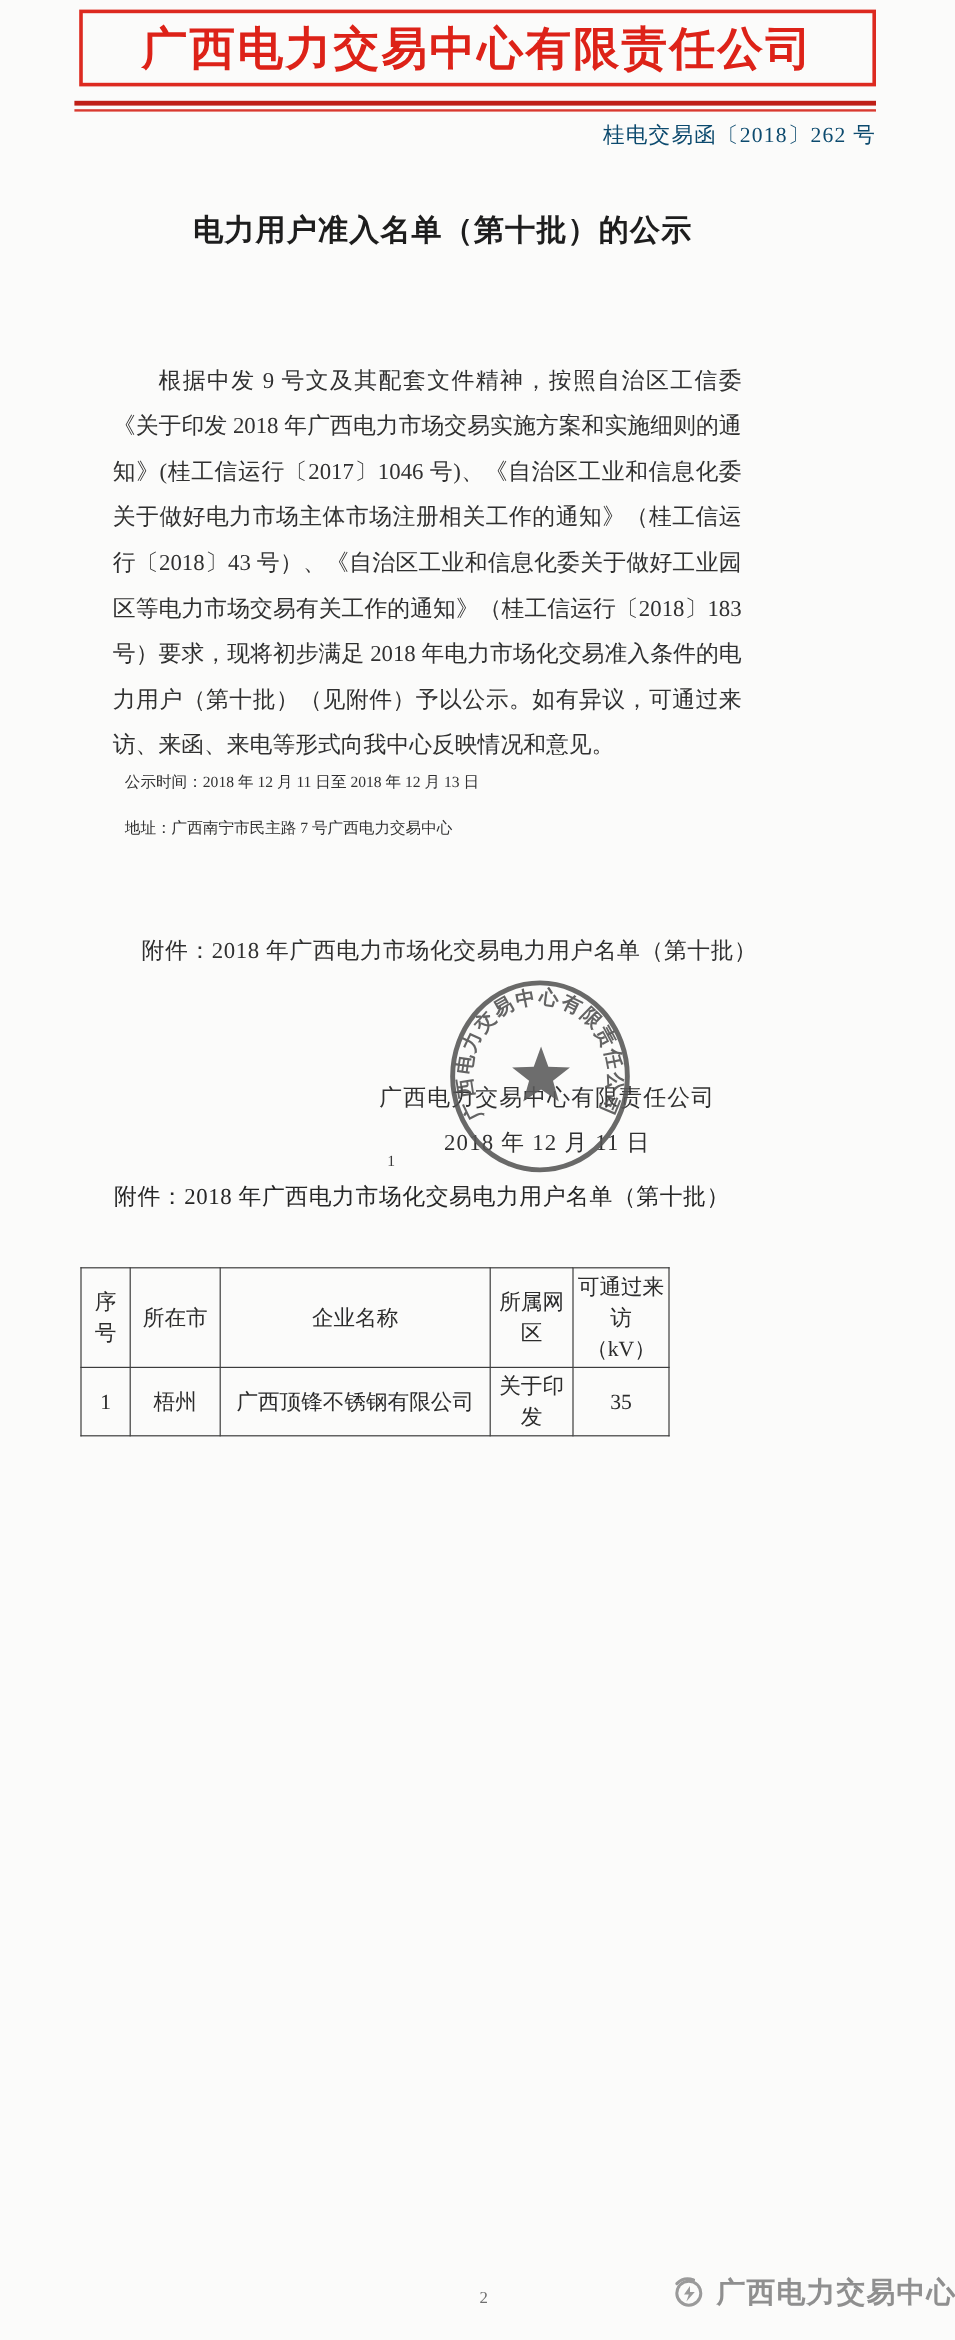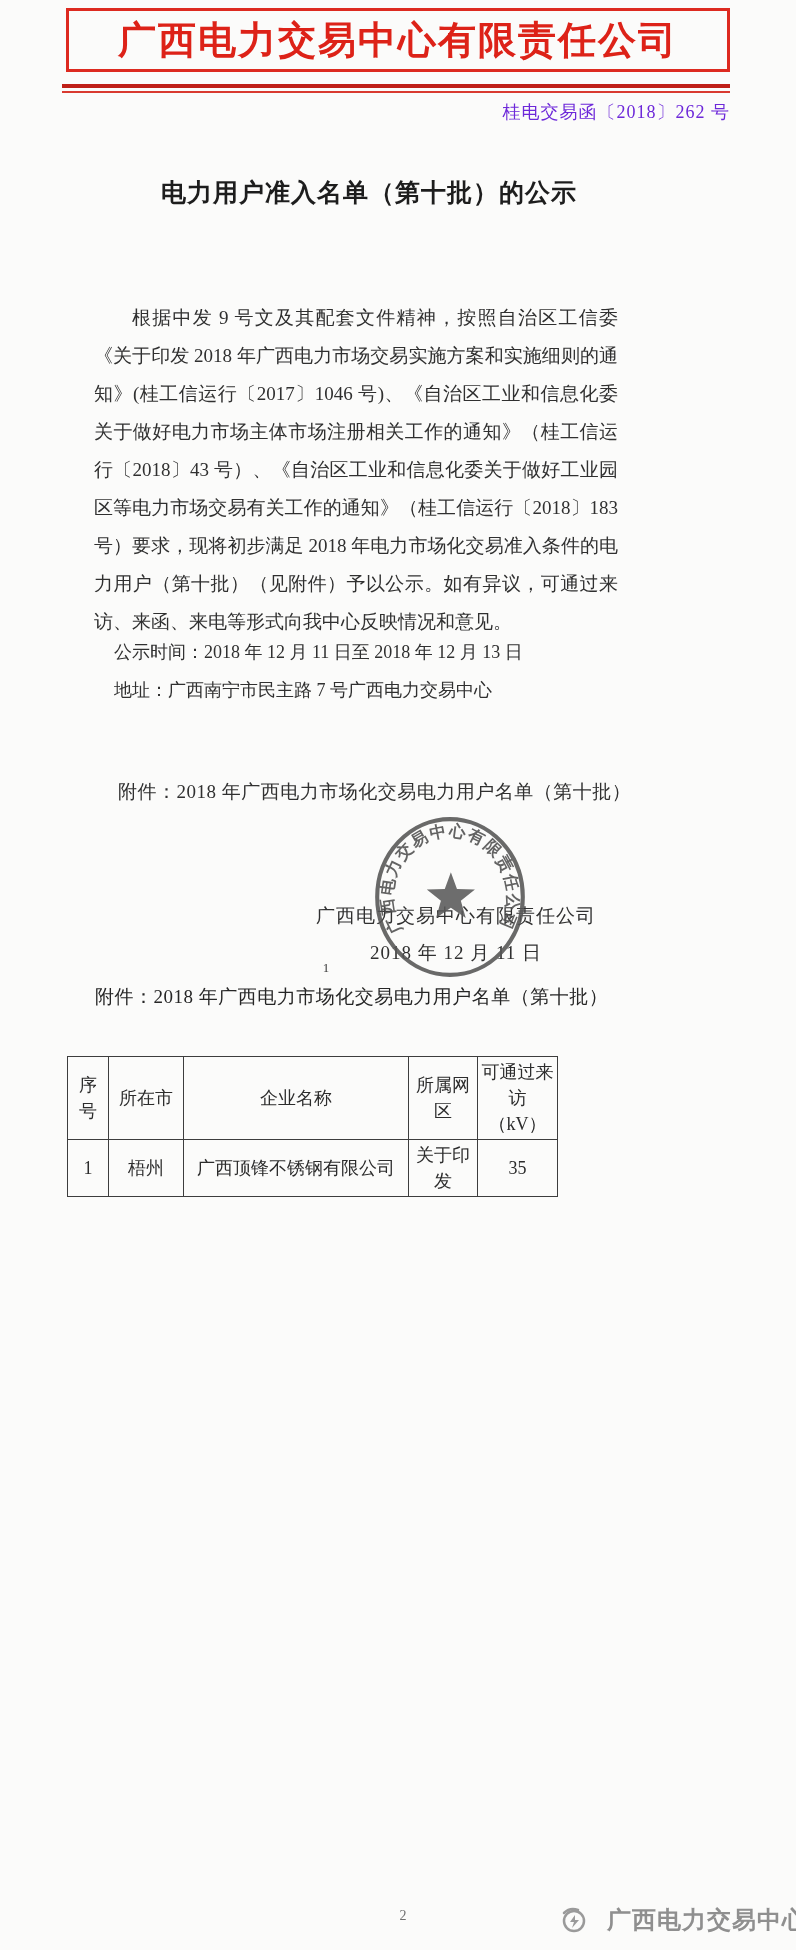--- a/index.html
+++ b/index.html
@@ -20,36 +20,36 @@
     color:#dd2218;font-size:38px;font-weight:bold;letter-spacing:2px;
     white-space:nowrap;
   }
   .red-divider{
     top:84px;left:62px;width:668px;height:3px;
     border-top:4px solid #bf1f17;
     border-bottom:2px solid #d93a30;
   }
   .doc-number{
     top:100px;left:78px;width:652px;
-    text-align:right;font-size:18px;color:#6d28d9;letter-spacing:1px;
+    text-align:right;font-size:18px;color:#0c4a6e;letter-spacing:1px;
   }
   .doc-title{
     top:174px;left:78px;width:582px;
     text-align:center;font-weight:bold;font-size:25px;line-height:38px;
     color:#1d1d1d;letter-spacing:1px;
   }
   .body-para{
     top:283px;left:78px;width:524px;
     font-size:19px;line-height:38px;
     text-align:justify;text-indent:2em;color:#303030;
     margin:16px;
   }
   .info-lines{
     top:633px;left:78px;width:524px;
-    font-size:18px;line-height:38px;color:#303030;
+    font-size:13px;line-height:38px;color:#303030;
   }
   .info-lines div{padding-left:2em;}
   .attach-note{
     top:779px;left:118px;width:560px;
     font-size:19px;color:#303030;letter-spacing:.5px;
   }
   .signature-block{
     top:897px;left:295px;width:322px;
     text-align:center;font-size:19px;line-height:37px;color:#303030;
     letter-spacing:1px;
@@ -83,21 +83,21 @@
   .col-name{width:225px;}
   .col-grid{width:69px;}
   .col-volt{width:80px;}
 
   .footer-page2{
     top:1908px;left:390px;width:26px;text-align:center;
     font-size:14px;color:#6f6f6f;
   }
   .footer-brand{
     top:1894px;left:558px;width:236px;height:42px;
-    display:flex;align-items:flex-end;gap:17px;
+    display:flex;align-items:flex-start;gap:7px;
     color:#8f8f8f;font-weight:bold;font-size:24px;letter-spacing:1px;
     font-family:"Liberation Sans","DejaVu Sans",sans-serif;
     white-space:nowrap;
   }
   .footer-brand svg{flex:0 0 auto;}
 </style>
 </head>
 <body>
 
 <div class="abs org-banner">

